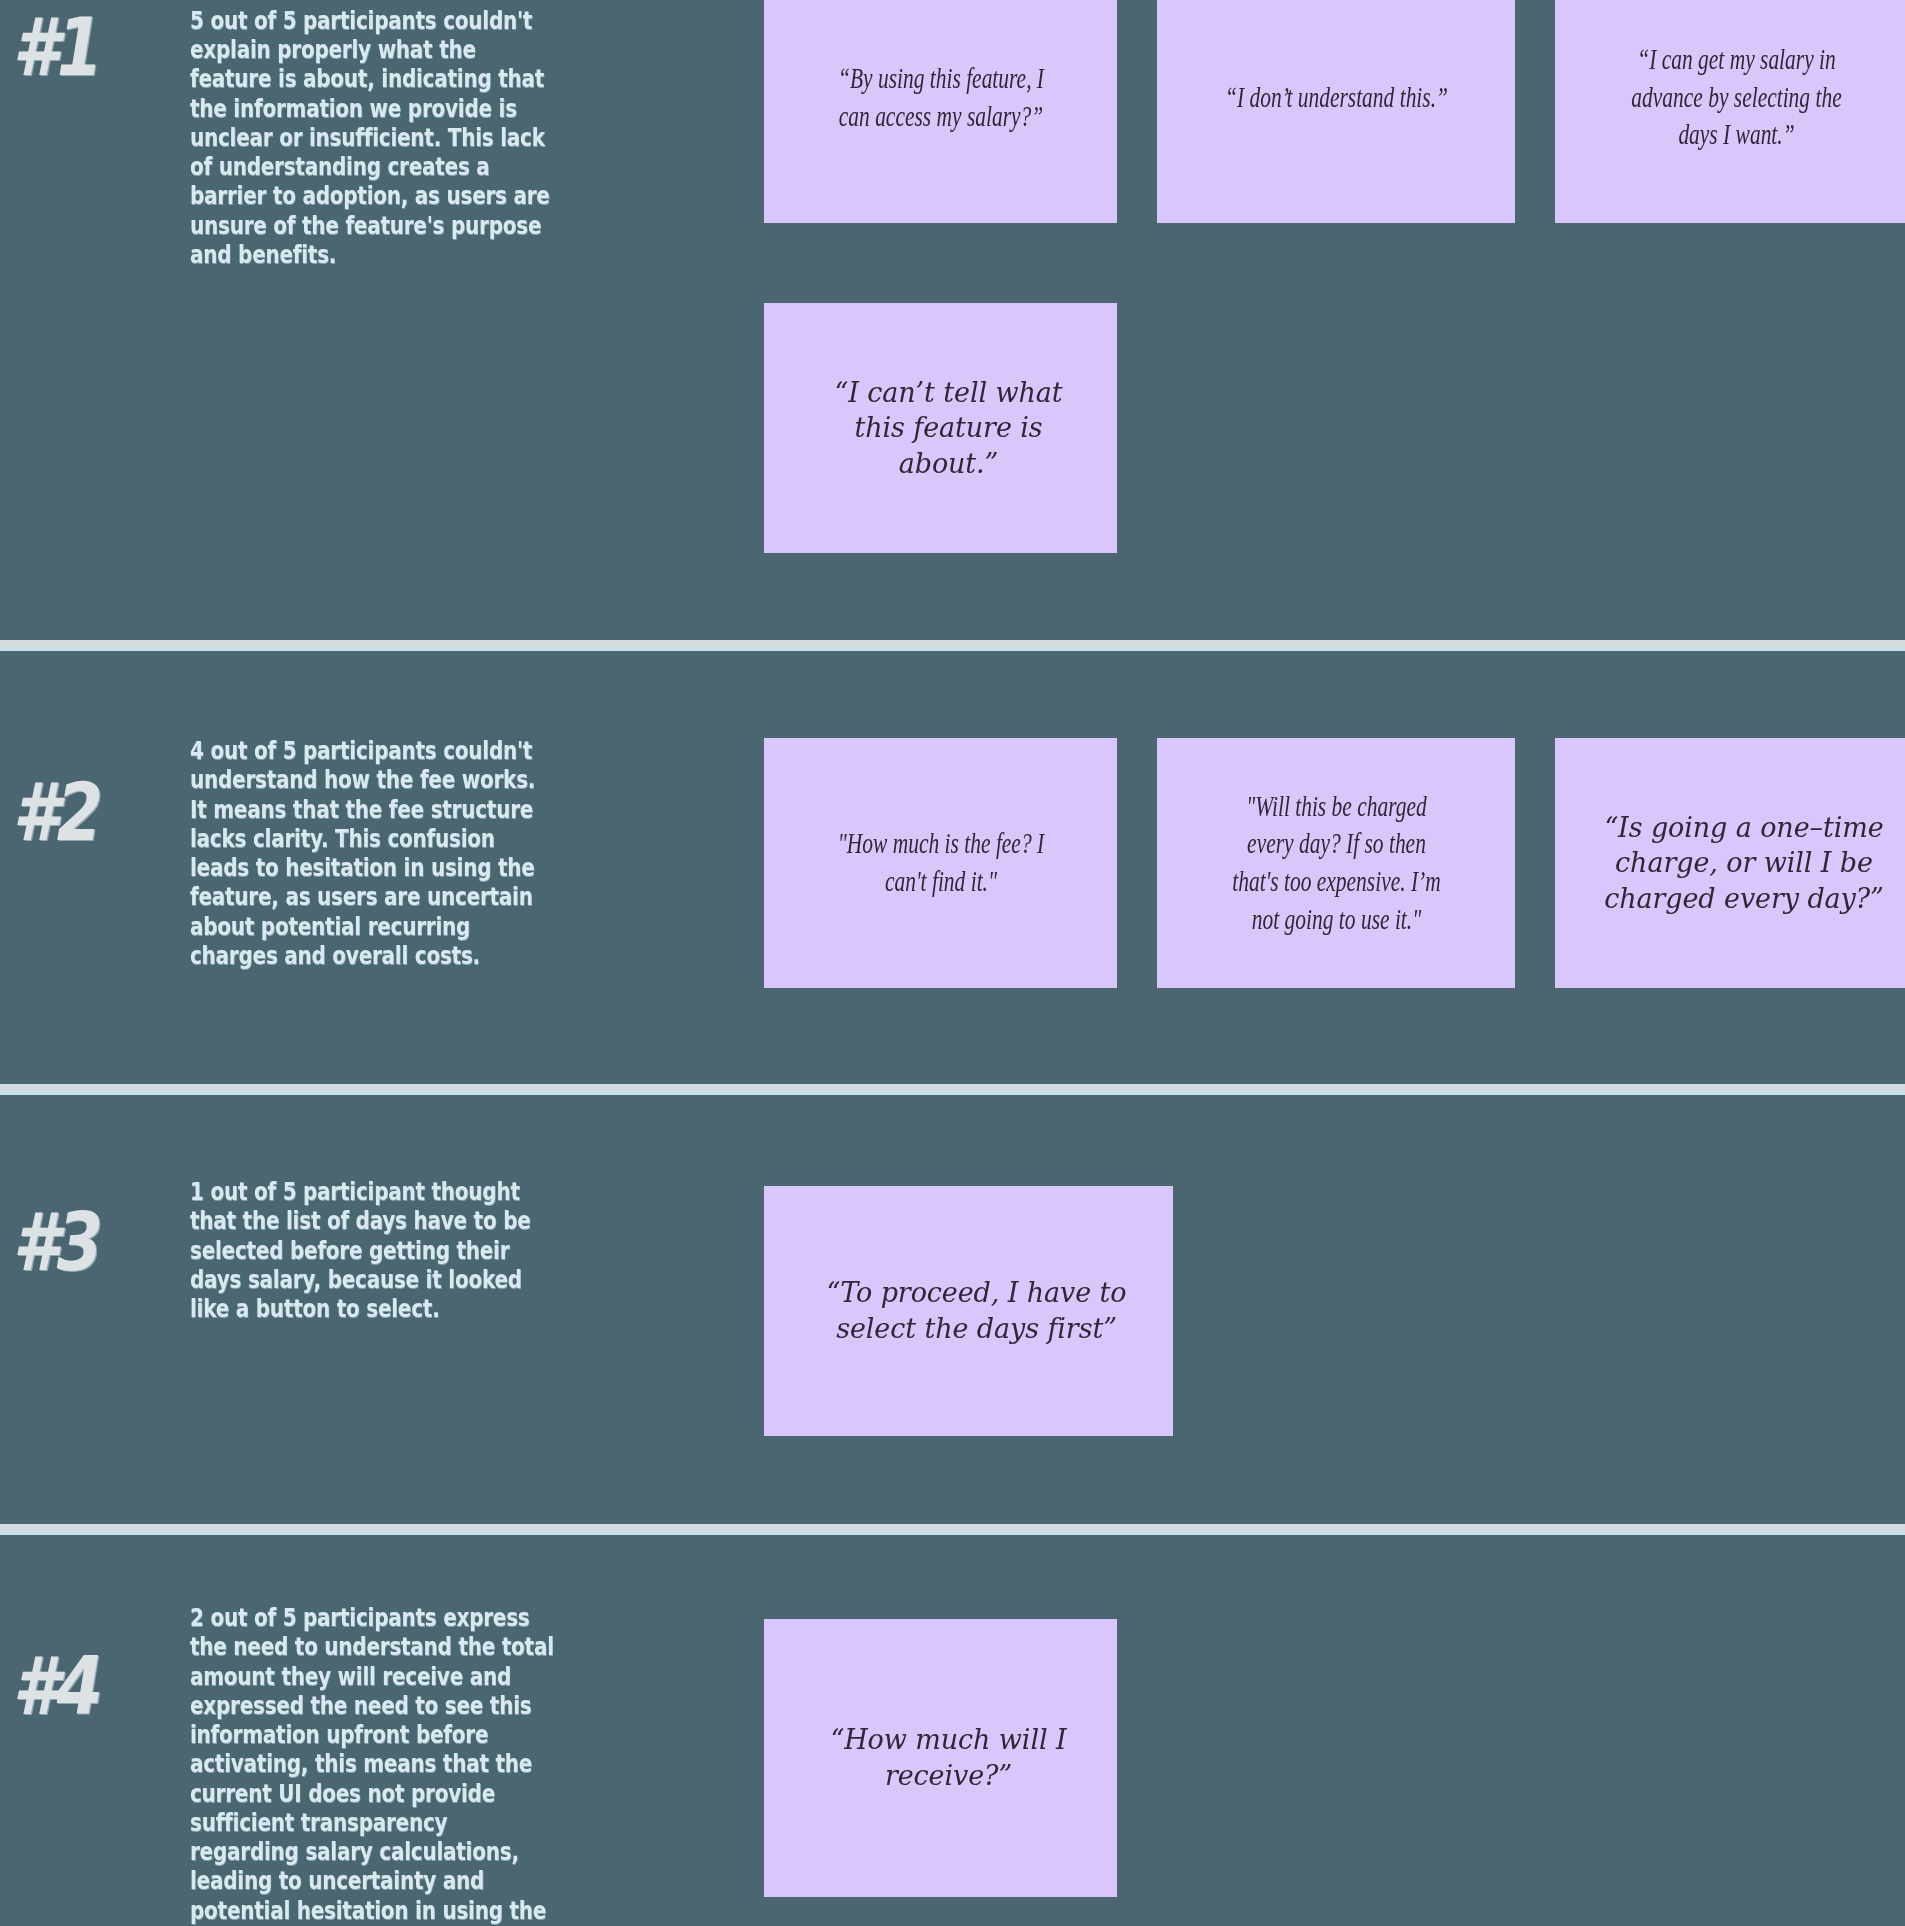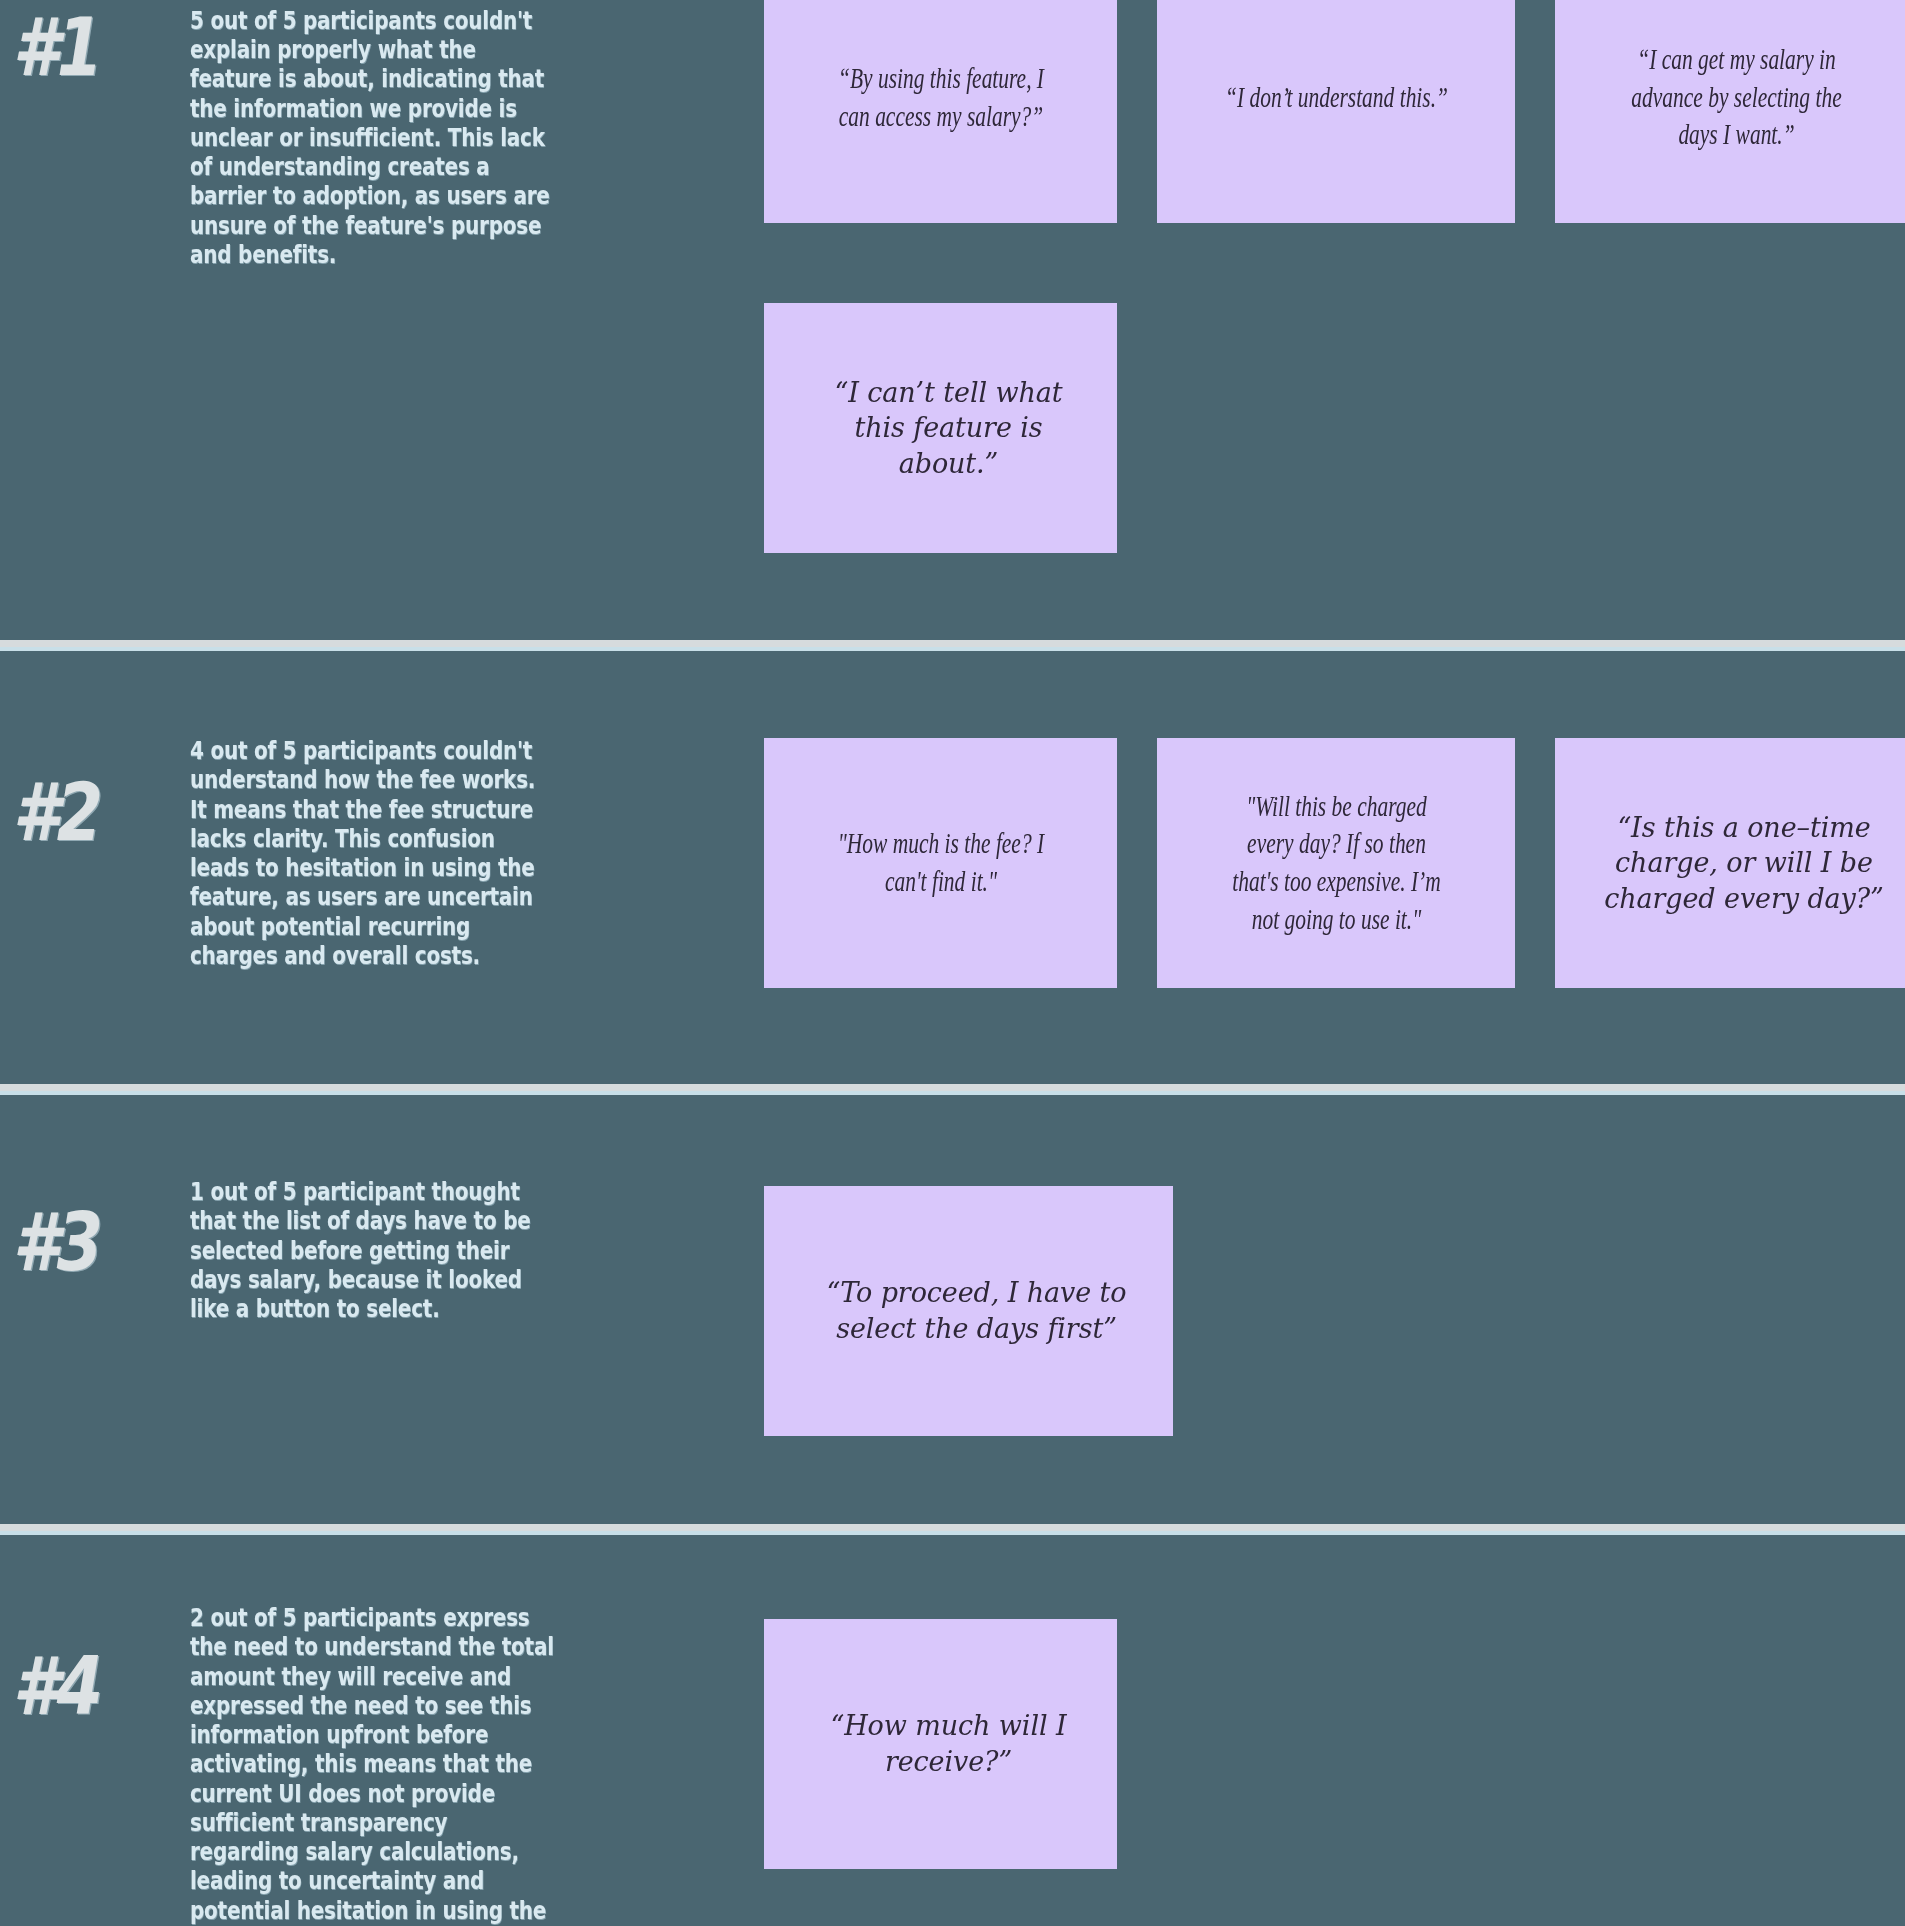--- a/index.html
+++ b/index.html
@@ -108,40 +108,40 @@
     <div class="num" style="left:13px; top:117px;">#2</div>
     <div class="desc" style="left:190px; top:81px;">4 out of 5 participants couldn't understand how the fee works. It means that the fee structure lacks clarity. This confusion leads to hesitation in using the feature, as users are uncertain about potential recurring charges and overall costs.</div>
 
     <div class="card cond" style="left:764px; top:83px; width:353px; height:250px;">
       <p>"How much is the fee? I can't find it."</p>
     </div>
     <div class="card cond" style="left:1157px; top:83px; width:358px; height:250px;">
       <p>"Will this be charged every day? If so then that's too expensive. I’m not going to use it."</p>
     </div>
     <div class="card wide" style="left:1555px; top:83px; width:362px; height:250px;">
-      <p>“Is this a one–time charge, or will I be charged every day?”</p>
+      <p>“Is going a one–time charge, or will I be charged every day?”</p>
     </div>
   </div>
 
   <div class="divider" style="top:1084px;"></div>
 
   <div class="section" style="top:1099px;height:425px;">
     <div class="num" style="left:13px; top:103px;">#3</div>
     <div class="desc" style="left:190px; top:78px;">1 out of 5 participant thought that the list of days have to be selected before getting their days salary, because it looked like a button to select.</div>
 
     <div class="card wide" style="left:764px; top:87px; width:409px; height:250px;">
       <p>“To proceed, I have to select the days first”</p>
     </div>
   </div>
 
   <div class="divider" style="top:1524px;"></div>
 
   <div class="section" style="top:1539px;height:387px;">
     <div class="num" style="left:13px; top:107px;">#4</div>
     <div class="desc" style="left:190px; top:64px;">2 out of 5 participants express the need to understand the total amount they will receive and expressed the need to see this information upfront before activating, this means that the current UI does not provide sufficient transparency regarding salary calculations, leading to uncertainty and potential hesitation in using the feature.</div>
 
-    <div class="card wide" style="left:764px; top:80px; width:353px; height:250px;">
+    <div class="card wide" style="left:764px; top:80px; width:353px; height:278px;">
       <p>“How much will I receive?”</p>
     </div>
   </div>
 
 </div>
 
 
 </body></html>

